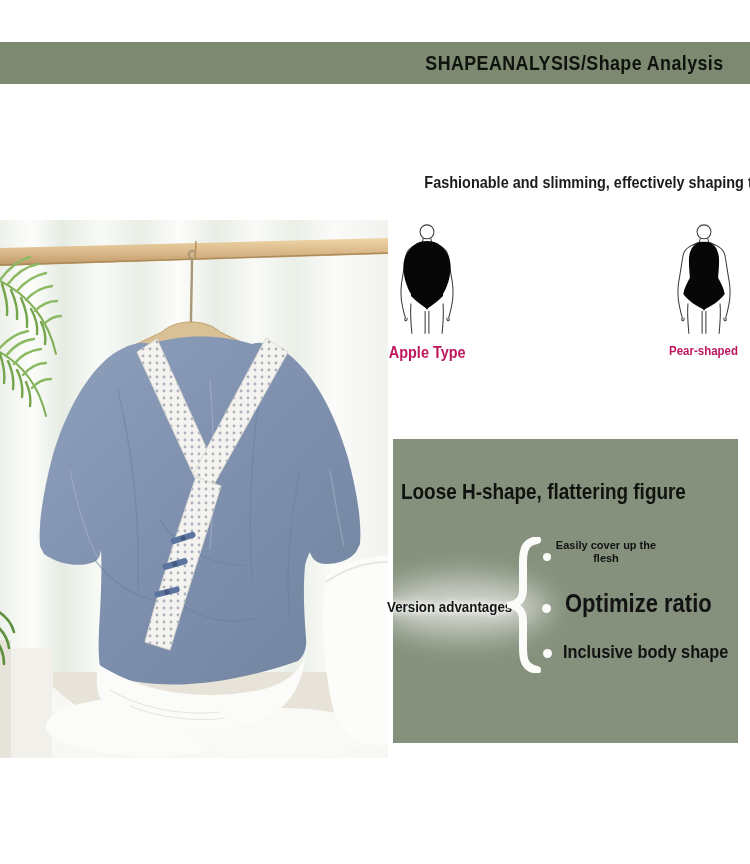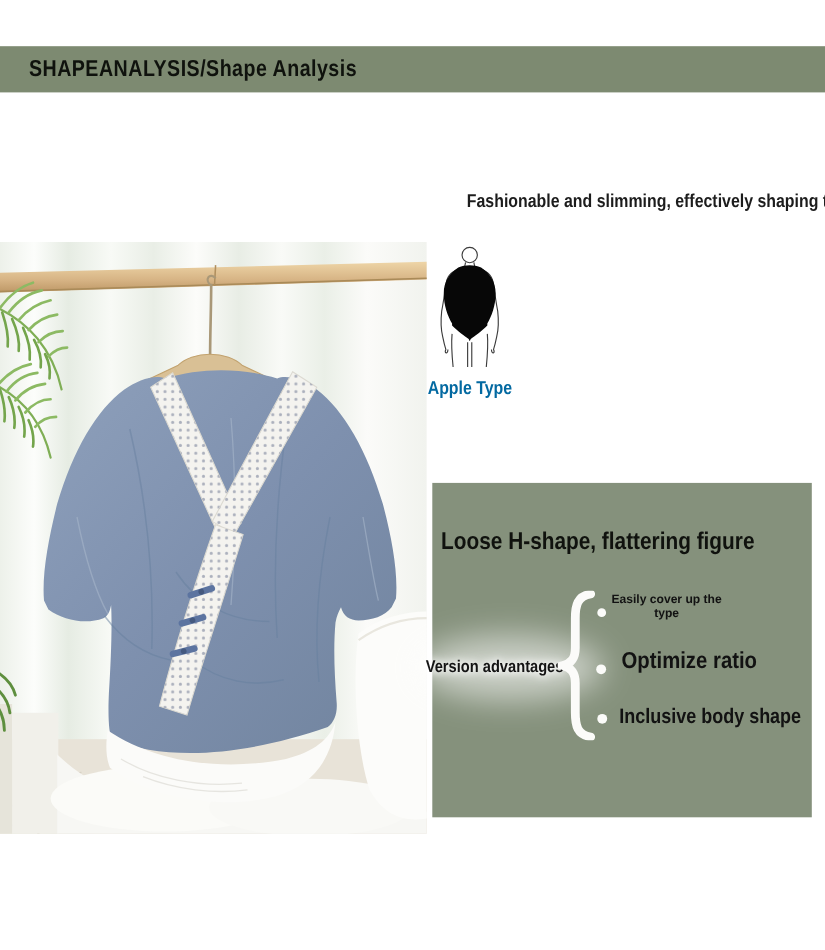--- a/index.html
+++ b/index.html
@@ -3,53 +3,53 @@
 <meta charset="utf-8">
 <style>
   html,body{margin:0;padding:0;background:#fff;}
   #page{position:relative;width:750px;height:864px;background:#ffffff;overflow:hidden;
         font-family:"Liberation Sans",sans-serif;color:#161616;}
   .cond{display:inline-block;transform:scaleX(.85);transform-origin:center;white-space:nowrap;}
   .cond-l{display:inline-block;transform:scaleX(.86);transform-origin:left center;white-space:nowrap;}
 
   
   #banner{position:absolute;left:0;top:42px;width:750px;height:42px;background:#7d8a71;
-          display:flex;align-items:center;justify-content:flex-start;}
+          display:flex;align-items:center;justify-content:flex-end;}
   #banner .t{font-size:21px;font-weight:bold;letter-spacing:.5px;color:#0f120d;}
 
   
   #tagline{position:absolute;left:390px;top:173px;width:356px;text-align:center;
            font-size:17px;font-weight:bold;color:#1c1c1c;}
 
   
   #figures{position:absolute;left:383px;top:223px;width:365px;display:flex;justify-content:space-between;}
   .fig{width:88px;display:flex;flex-direction:column;align-items:center;}
   .fig svg{width:66px;height:112px;}
-  .fig .lbl{margin-top:8px;font-weight:bold;color:#0369a1;text-align:left;}
+  .fig .lbl{margin-top:8px;font-weight:bold;color:#be185d;text-align:left;}
   .lbl-0{font-size:17px;}
   .lbl-1{font-size:13.5px;}
   .lbl-2{font-size:15.5px;}
   .lbl-3{font-size:20px;}
 
   
   #photo{position:absolute;left:0;top:220px;width:388px;height:538px;}
   #photo svg{display:block;}
 
   
   #panel{position:absolute;left:393px;top:439px;width:345px;height:304px;background:#85917c;}
   #panel .title{position:absolute;left:8px;top:40px;font-size:22px;font-weight:bold;color:#10120e;text-align:right;}
   #panel .vlabel{position:absolute;left:-6px;top:159px;font-size:15.5px;font-weight:bold;color:#141414;
       text-shadow:0 0 6px #fff,0 0 10px #fff,0 0 16px #ffffffcc;}
   .glow{position:absolute;left:-14px;top:138px;width:170px;height:60px;background:#ffffff;
         filter:blur(14px);opacity:.55;border-radius:50%;}
   #brace{position:absolute;left:114px;top:98px;width:34px;height:136px;}
   .dot{position:absolute;width:9px;height:9px;border-radius:50%;background:#fbfbf9;}
   .pt{position:absolute;font-weight:bold;color:#121212;}
   .pt0{left:152px;top:100px;width:122px;text-align:center;font-size:11px;line-height:13px;}
-  .pt1{left:172px;top:150px;font-size:21px;}
+  .pt1{left:172px;top:150px;font-size:25px;}
   .pt2{left:170px;top:202px;font-size:19px;}
 </style>
 </head>
 <body>
 
 <div id="page">
 
   <div id="banner">
     <span class="t"><span class="cond">SHAPEANALYSIS/Shape Analysis</span></span>
   </div>
@@ -64,20 +64,33 @@
         <g stroke="#3c3c3c" stroke-width="1.1" fill="none">
           <circle cx="35" cy="9" r="7.4" fill="#fff"></circle>
           <path d="M31,16 L30,21 M39,16 L40,21"></path>
           <path d="M30,20 C22,23 15,26 13,33 C11,43 10,53 8,63 C7,72 7,80 9,88 C10,93 11,97 12,100 C10,104 14,105 14,100"></path>
           <path d="M40,20 C48,23 55,26 57,33 C59,43 60,53 62,63 C63,72 63,80 61,88 C60,93 59,97 58,100 C60,104 56,105 56,100"></path>
           <path d="M18,85 C17,96 18,107 19,117 M33,93 C33,101 33,109 33,117 M37,93 C37,101 37,109 37,117 M52,85 C53,96 52,107 51,117"></path>
         </g>
         <path fill="#070707" d="M24,21 C31,18 39,18 46,21 C55,27 60,35 60,46 C60,58 56,68 52,75 L52,77 C46,83 40,87 36,90 L35,92 L34,90 C30,87 24,83 18,77 L18,75 C14,68 10,58 10,46 C10,35 15,27 24,21 Z"></path>
       </svg>
       <div class="lbl lbl-0"><span class="cond">Apple Type</span></div>
+    </div>
+    <div class="fig">
+      <svg viewBox="0 0 70 118">
+        <g stroke="#3c3c3c" stroke-width="1.1" fill="none">
+          <circle cx="35" cy="9" r="7.4" fill="#fff"></circle>
+          <path d="M31,16 L30,21 M39,16 L40,21"></path>
+          <path d="M30,20 C22,23 15,26 13,33 C11,43 10,53 8,63 C7,72 7,80 9,88 C10,93 11,97 12,100 C10,104 14,105 14,100"></path>
+          <path d="M40,20 C48,23 55,26 57,33 C59,43 60,53 62,63 C63,72 63,80 61,88 C60,93 59,97 58,100 C60,104 56,105 56,100"></path>
+          <path d="M18,85 C17,96 18,107 19,117 M33,93 C33,101 33,109 33,117 M37,93 C37,101 37,109 37,117 M52,85 C53,96 52,107 51,117"></path>
+        </g>
+        <path fill="#070707" d="M27,21 C32,19 38,19 43,21 C49,25 51,32 51,40 C51,48 50,54 50,58 C53,63 56,69 57,75 C50,84 42,88 36,91 L35,93 L34,91 C28,88 20,84 13,75 C14,69 17,63 20,58 C20,54 19,48 19,40 C19,32 21,25 27,21 Z"></path>
+      </svg>
+      <div class="lbl lbl-1"><span class="cond">Pear-shaped</span></div>
     </div>
   </div>
 
   <div id="photo">
     <svg width="388" height="538" viewBox="0 0 388 538">
       <defs>
         <linearGradient id="curtain" x1="0" y1="0" x2="1" y2="0">
           <stop offset="0" stop-color="#edf1ea"></stop>
             <stop offset=".08" stop-color="#fcfdfb"></stop>
           <stop offset=".16" stop-color="#e6ece3"></stop>
@@ -190,18 +203,18 @@
     <div class="vlabel"><span class="cond-l">Version advantages</span></div>
 
     <svg id="brace" viewBox="0 0 34 136">
       <path d="M30,3 C18,5 16,13 16,25 L16,52 C16,62 12,66 5,68 C12,70 16,74 16,84 L16,111 C16,123 18,131 30,133" stroke="#fbfbf9" stroke-width="8" fill="none" stroke-linecap="round"></path>
     </svg>
 
     <div class="dot" style="left:150px;top:114px;width:8px;height:8px;"></div>
     <div class="dot" style="left:149px;top:165px;"></div>
     <div class="dot" style="left:150px;top:210px;"></div>
 
-    <div class="pt pt0"><span>Easily cover up the type</span></div>
+    <div class="pt pt0"><span>Easily cover up the flesh</span></div>
     <div class="pt pt1"><span class="cond-l" style="transform:scaleX(.88);">Optimize ratio</span></div>
     <div class="pt pt2"><span class="cond-l">Inclusive body shape</span></div>
   </div>
 
 </div>
 
 </body></html>

